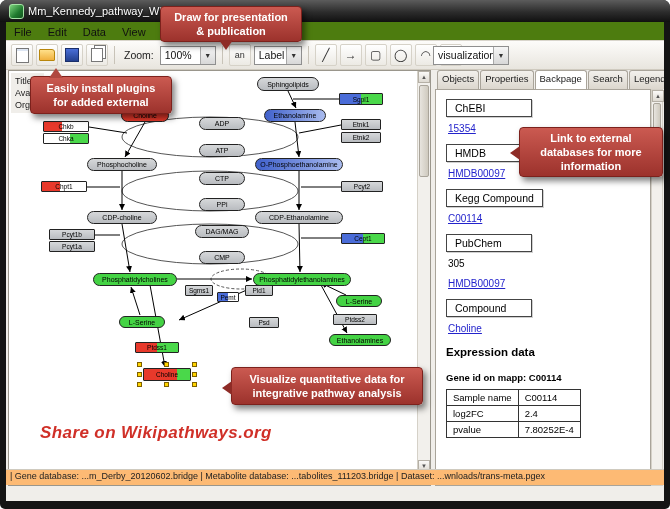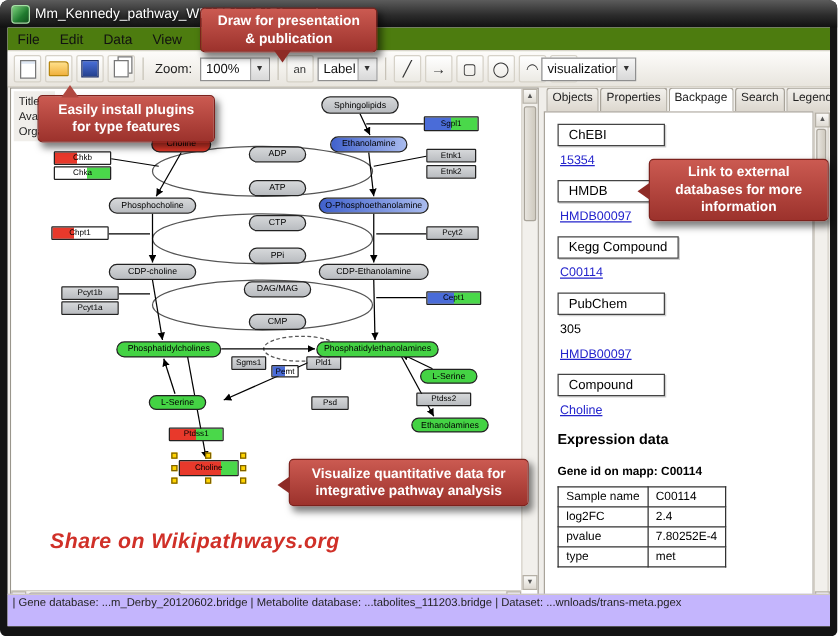--- a/index.html
+++ b/index.html
@@ -58,21 +58,21 @@
   .pthumb{position:absolute;left:1px;right:1px;top:13px;height:70px;background:linear-gradient(90deg,#e7e4de,#cfcabf);border:1px solid #a9a49a;border-radius:2px;}
   .section{margin-bottom:9px;}
   .section-header{display:inline-block;border:1px solid #444;background:#fff;padding:2px 8px;font-size:10.5px;min-width:68px;box-shadow:1px 1px 0 #d0d0d0;}
   .section-link{display:block;margin:6px 0 0 2px;color:#2323cc;text-decoration:underline;font-size:10px;cursor:pointer;}
   .section-text{display:block;margin:6px 0 0 2px;color:#000;font-size:10px;}
   .expression-title{font-size:11.5px;font-weight:bold;margin:12px 0 14px;}
   .gene-id-line{font-size:9.5px;font-weight:bold;margin-bottom:6px;}
   table.expr{border-collapse:collapse;font-size:9.5px;}
   table.expr td{border:1px solid #333;padding:2px 6px;text-align:left;min-width:48px;background:#fff;}
   
-  .statusbar{position:absolute;left:0;right:0;bottom:0;height:26px;background:#c4b5fd;border-top:1px solid #cfcabf;font-size:9px;color:#222;padding:1px 4px;white-space:nowrap;overflow:hidden;box-sizing:border-box;}
+  .statusbar{position:absolute;left:0;right:0;bottom:16px;height:16px;background:#fdba74;border-top:1px solid #cfcabf;font-size:9px;color:#222;padding:1px 4px;white-space:nowrap;overflow:hidden;box-sizing:border-box;}
   
   .callout{position:absolute;background:linear-gradient(#cb5a51,#9c322c);border:1px solid #7c211c;border-radius:4px;box-shadow:3px 4px 6px rgba(0,0,0,.5);color:#fff;font-weight:bold;font-size:11px;text-align:center;display:flex;align-items:center;justify-content:center;padding:3px 8px;z-index:50;line-height:1.3;box-sizing:border-box;}
   .callout::after{content:"";position:absolute;}
   .co-draw{left:160px;top:6px;width:142px;height:36px;}
   .co-draw::after{left:58px;bottom:-9px;border-left:7px solid transparent;border-right:7px solid transparent;border-top:10px solid #8e2b26;}
   .co-plugins{left:30px;top:76px;width:142px;height:38px;}
   .co-plugins::after{left:18px;top:-9px;border-left:7px solid transparent;border-right:7px solid transparent;border-bottom:10px solid #b04840;}
   .co-link{left:519px;top:127px;width:144px;height:50px;}
   .co-link::after{left:-10px;top:18px;border-top:7px solid transparent;border-bottom:7px solid transparent;border-right:10px solid #8e2b26;}
   .co-visualize{left:231px;top:367px;width:192px;height:38px;}
@@ -272,35 +272,31 @@
                 <td>C00114</td>
               </tr>
               <tr>
                 <td>log2FC</td>
                 <td>2.4</td>
               </tr>
               <tr>
                 <td>pvalue</td>
                 <td>7.80252E-4</td>
               </tr>
-              <tr>
-                <td>type</td>
-                <td>met</td>
-              </tr>
             </tbody>
           </table>
       </div>
       <div class="panel-scroll">
         <div class="scroll-btn" style="top:0;left:0;">▲</div>
         <div class="pthumb"></div>
         <div class="scroll-btn" style="bottom:0;left:0;">▼</div>
       </div>
     </div>
 
     <div class="statusbar">| Gene database: ...m_Derby_20120602.bridge   | Metabolite database: ...tabolites_111203.bridge   | Dataset: ...wnloads/trans-meta.pgex</div>
   </div>
 
   <div class="callout co-draw">Draw for presentation &amp; publication</div>
-  <div class="callout co-plugins">Easily install plugins for type features</div>
+  <div class="callout co-plugins">Easily install plugins for added external</div>
   <div class="callout co-link">Link to external databases for more information</div>
   <div class="callout co-visualize">Visualize quantitative data for integrative pathway analysis</div>
   <div class="share-text">Share on Wikipathways.org</div>
 </div>
 
 </body></html>

